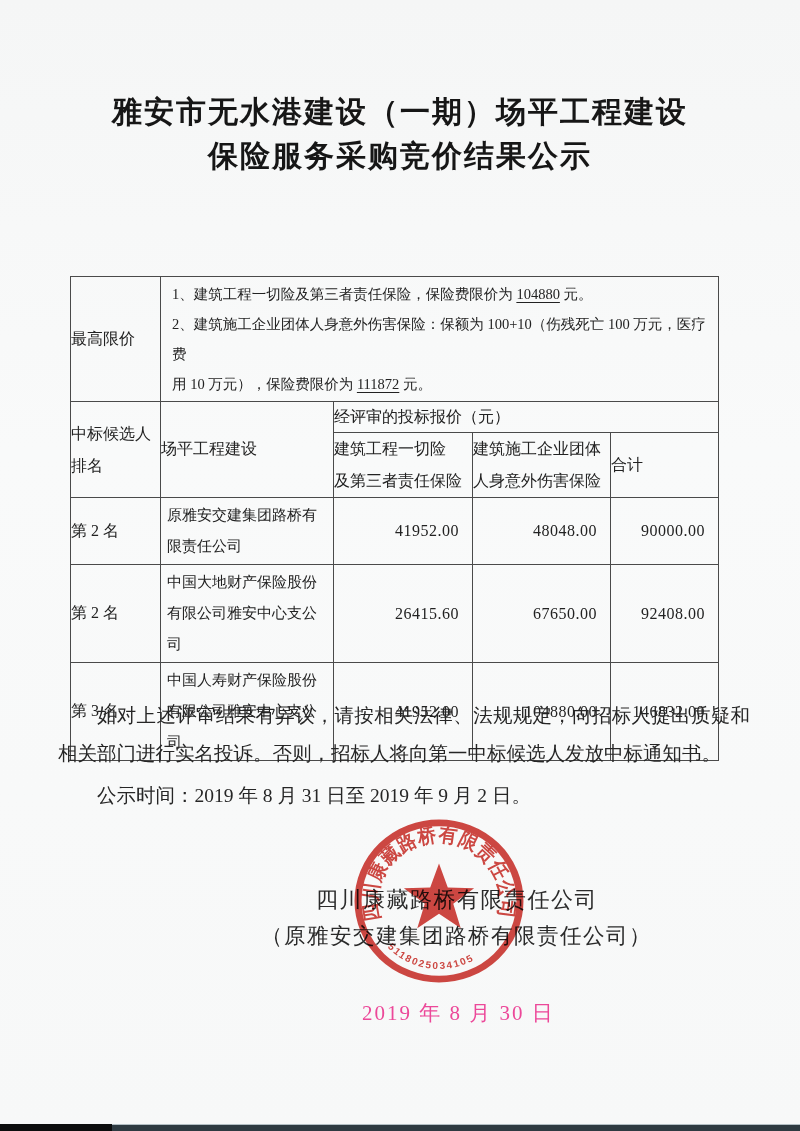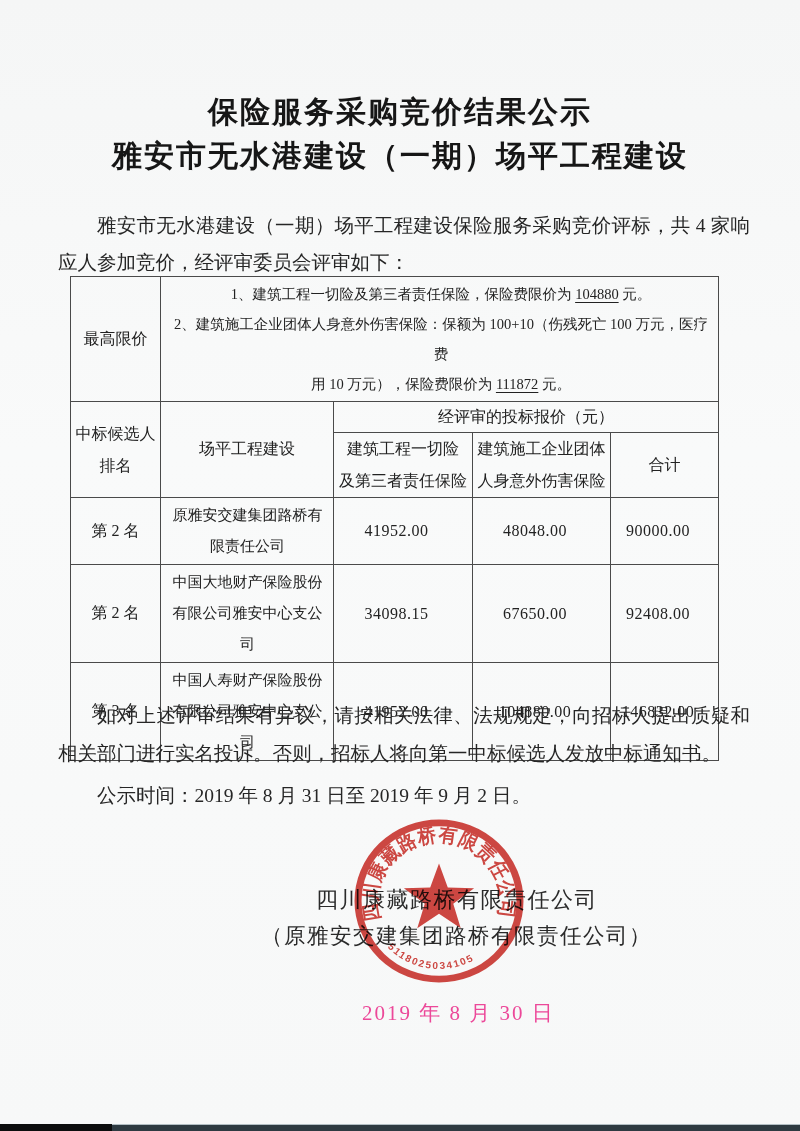--- a/index.html
+++ b/index.html
@@ -32,21 +32,20 @@
   .para-notice  { top:777px; }
 
   table.result-table {
     position:absolute; top:276px; left:70px; width:648px;
     border-collapse:collapse; table-layout:fixed;
     font-size:16px; color:#222;
   }
   .result-table td {
     border:1px solid #4a4a4a;
     vertical-align:middle;
-    text-align:center;
     margin-left:35px;
   }
   tr.r-limit   { height:92px; }
   tr.r-ghead   { height:31px; }
   tr.r-subhead { height:63px; }
   tr.r-data    { height:63px; }
 
   .limit-content {
     text-align:left; font-size:14.5px; line-height:30px;
     padding:2px 8px 2px 11px;
@@ -80,25 +79,24 @@
     content:""; position:absolute; left:0; top:-1px; width:112px; height:8px;
     background:#0c0d0e;
   }
 </style>
 </head>
 <body>
 
 <div class="page">
 
   <div class="doc-title">
+    <div>雅安市无水港建设（一期）场平工程建设</div>
     <div>保险服务采购竞价结果公示</div>
-    <div>雅安市无水港建设（一期）场平工程建设</div>
   </div>
 
-  <p class="para para-intro indent">雅安市无水港建设（一期）场平工程建设保险服务采购竞价评标，共 4 家响应人参加竞价，经评审委员会评审如下：</p>
 
   <table class="result-table">
     <colgroup>
       <col style="width:90px">
         <col style="width:173px">
         <col style="width:139px">
         <col style="width:138px">
         <col style="width:108px">
     </colgroup>
     <tbody>
@@ -124,21 +122,21 @@
       <tr class="r-data">
         <td>第 2 名</td>
         <td class="name-cell">原雅安交建集团路桥有限责任公司</td>
         <td class="num-cell">41952.00</td>
         <td class="num-cell">48048.00</td>
         <td class="num-cell">90000.00</td>
       </tr>
       <tr class="r-data">
         <td>第 2 名</td>
         <td class="name-cell">中国大地财产保险股份有限公司雅安中心支公司</td>
-        <td class="num-cell">34098.15</td>
+        <td class="num-cell">26415.60</td>
         <td class="num-cell">67650.00</td>
         <td class="num-cell">92408.00</td>
       </tr>
       <tr class="r-data">
         <td>第 3 名</td>
         <td class="name-cell">中国人寿财产保险股份有限公司雅安中心支公司</td>
         <td class="num-cell">41952.00</td>
         <td class="num-cell">104880.00</td>
         <td class="num-cell">146832.00</td>
       </tr>

